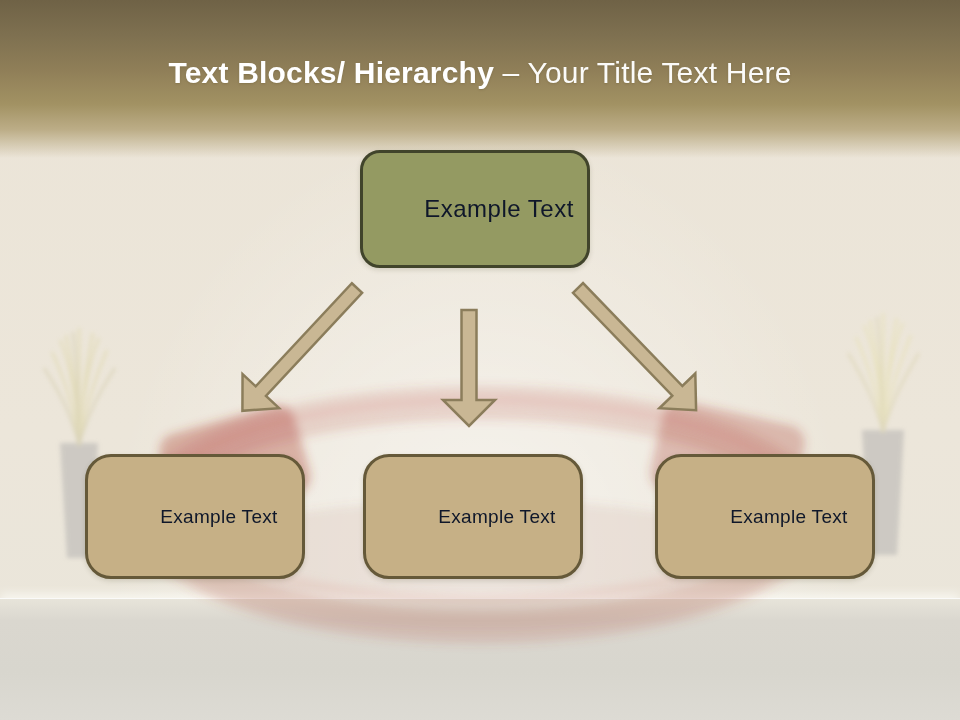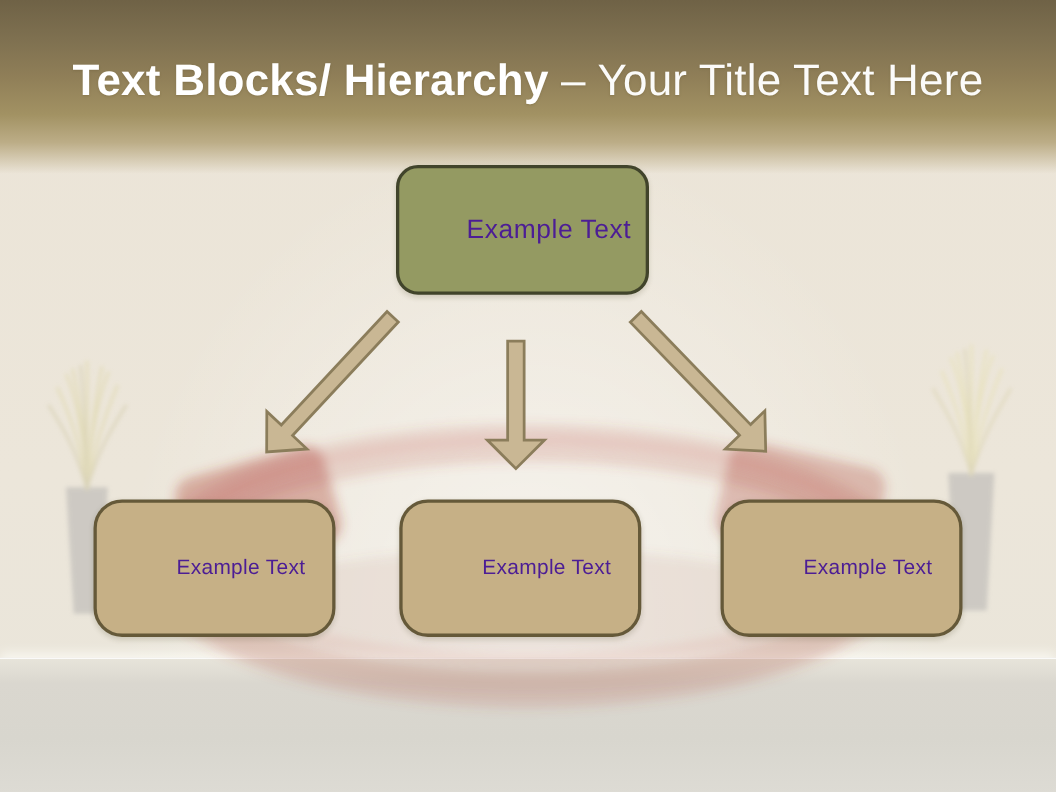--- a/index.html
+++ b/index.html
@@ -25,30 +25,30 @@
   .floor {
     position: absolute; left: 0; top: 598px; width: 960px; height: 122px;
     background: linear-gradient(180deg, #e7e4da 0%, #dad7cf 18%, #d8d6ce 60%, #dddbd4 100%);
     border-top: 1px solid rgba(255,255,255,0.85);
     box-shadow: 0 -4px 10px rgba(255,255,250,0.7);
   }
   .bg-decor { position: absolute; left: 0; top: 0; z-index: 1; }
   .title {
     position: absolute; left: 0; top: 50px; width: 960px; height: 46px;
     z-index: 5; text-align: center; line-height: 46px;
-    font-size: 40px; color: #ffffff; letter-spacing: 0.2px;
+    font-size: 30px; color: #ffffff; letter-spacing: 0.2px;
     text-shadow: 0 1px 2px rgba(90,75,40,0.25);
     white-space: nowrap;
   }
   .title .t-bold { font-weight: 700; }
   .title .t-reg  { font-weight: 400; color: rgba(255,255,255,0.97); }
   .node {
     position: absolute; z-index: 4;
     display: flex; align-items: center; justify-content: center;
-    color: #4c1d95; text-align: center;
+    color: #0f172a; text-align: center;
     box-shadow: 0 2px 5px rgba(80,70,40,0.18);
     padding-left: 48px;
   }
   .node-root {
     left: 360px; top: 150px; width: 230px; height: 118px;
     background: #949a62; border: 3px solid #41442b; border-radius: 20px;
     font-size: 24px; letter-spacing: 0.5px;
     box-sizing: border-box;
   }
   .node-child {

